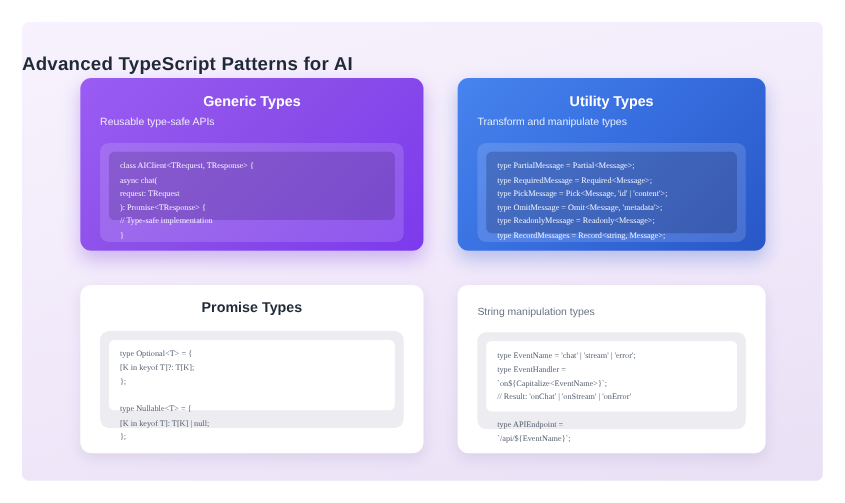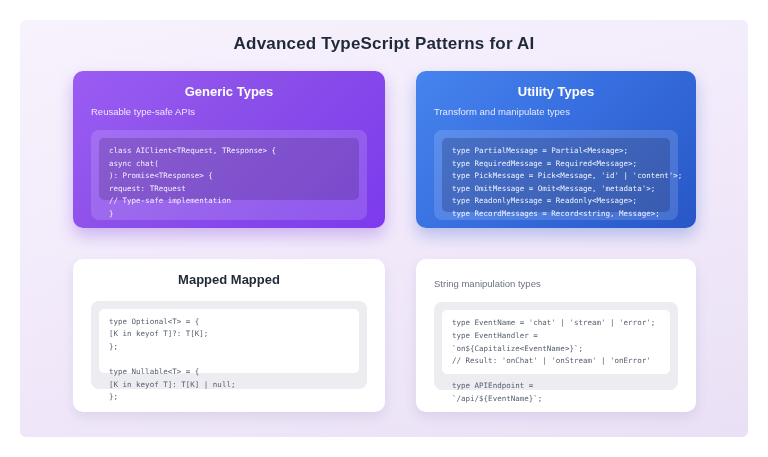--- a/index.html
+++ b/index.html
@@ -7,22 +7,22 @@
     width: 768px; height: 457px; position: relative; overflow: hidden;
     font-family: "Liberation Sans", sans-serif;
     -webkit-font-smoothing: antialiased;
   }
   .panel {
     position: absolute; left: 20px; top: 20px; width: 728px; height: 417px;
     background: linear-gradient(165deg, #f7f2fd 0%, #f1e9fa 55%, #e9e0f5 100%);
     border-radius: 6px;
   }
   .page-title {
-    margin: 0; padding-top: 14px;
-    text-align: center; font-size: 17px; font-weight: bold; color: #1f2937;
+    margin: 0; padding-top: 29px;
+    text-align: left; font-size: 17px; font-weight: bold; color: #1f2937;
     letter-spacing: .2px;
   }
   .grid {
     position: absolute; left: 53px; top: 51px; right: 52px;
     display: grid;
     grid-template-columns: 312px 1fr;
     column-gap: 23px; row-gap: 26px; gap: 31px;
   }
   .card {
     border-radius: 10px;
@@ -70,48 +70,48 @@
     font-size: 7.5px; line-height: 12.6px;
     white-space: pre; overflow: visible;
   }
   .purple .code-block { background: rgba(20, 5, 60, 0.18); color: #f3f0ff; }
   .blue .code-block { background: rgba(5, 15, 60, 0.22); color: #eef3ff; }
   .white .code-block { background: #ffffff; color: #57606e; }
   .card-0 .code-block { height: 62px; }
   .card-1 .code-block { height: 74px; }
   .card-2 .code-block { height: 64px; }
   .card-3 .code-block { height: 64px; }
-  .code-line { height: 12.6px; }
+  .code-line { height: 12.6px; font-family: Liberation Serif, serif; }
 </style>
 </head>
 <body>
 
 <div class="panel">
   <h1 class="page-title">Advanced TypeScript Patterns for AI</h1>
 
   <div class="grid">
 
     <div class="card purple row1 card-0">
       <h2 class="card-title">Generic Types</h2>
       <p class="card-sub">Reusable type-safe APIs</p>
       <div class="code-wrap">
-        <div class="code-block"><div class="code-line">class AIClient&lt;TRequest, TResponse&gt; {</div><div class="code-line">async chat(</div><div class="code-line">): Promise&lt;TResponse&gt; {</div><div class="code-line">request: TRequest</div><div class="code-line">// Type-safe implementation</div><div class="code-line">}</div></div>
+        <div class="code-block"><div class="code-line">class AIClient&lt;TRequest, TResponse&gt; {</div><div class="code-line">async chat(</div><div class="code-line">request: TRequest</div><div class="code-line">): Promise&lt;TResponse&gt; {</div><div class="code-line">// Type-safe implementation</div><div class="code-line">}</div></div>
       </div>
     </div>
 
     <div class="card blue row1 card-1">
       <h2 class="card-title">Utility Types</h2>
       <p class="card-sub">Transform and manipulate types</p>
       <div class="code-wrap">
         <div class="code-block"><div class="code-line">type PartialMessage = Partial&lt;Message&gt;;</div><div class="code-line">type RequiredMessage = Required&lt;Message&gt;;</div><div class="code-line">type PickMessage = Pick&lt;Message, 'id' | 'content'&gt;;</div><div class="code-line">type OmitMessage = Omit&lt;Message, 'metadata'&gt;;</div><div class="code-line">type ReadonlyMessage = Readonly&lt;Message&gt;;</div><div class="code-line">type RecordMessages = Record&lt;string, Message&gt;;</div></div>
       </div>
     </div>
 
     <div class="card white row2 card-2">
-      <h2 class="card-title">Mapped Mapped</h2>
+      <h2 class="card-title">Promise Types</h2>
       <div class="code-wrap">
         <div class="code-block"><div class="code-line">type Optional&lt;T&gt; = {</div><div class="code-line">[K in keyof T]?: T[K];</div><div class="code-line">};</div><div class="code-line">&nbsp;</div><div class="code-line">type Nullable&lt;T&gt; = {</div><div class="code-line">[K in keyof T]: T[K] | null;</div><div class="code-line">};</div></div>
       </div>
     </div>
 
     <div class="card white row2 card-3">
       <p class="card-sub">String manipulation types</p>
       <div class="code-wrap">
         <div class="code-block"><div class="code-line">type EventName = 'chat' | 'stream' | 'error';</div><div class="code-line">type EventHandler =</div><div class="code-line">`on${Capitalize&lt;EventName&gt;}`;</div><div class="code-line">// Result: 'onChat' | 'onStream' | 'onError'</div><div class="code-line">&nbsp;</div><div class="code-line">type APIEndpoint =</div><div class="code-line">`/api/${EventName}`;</div></div>
       </div>

